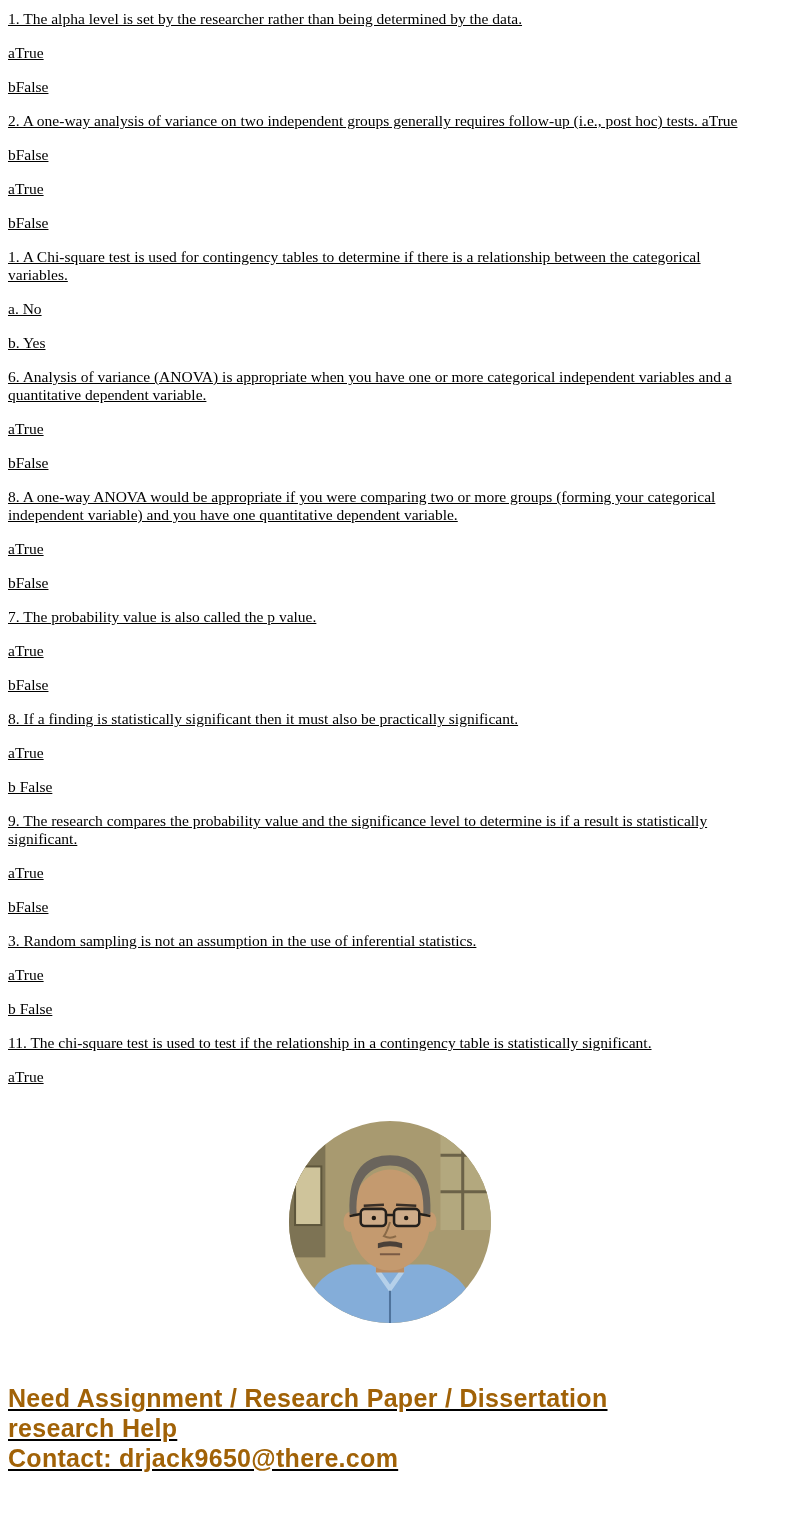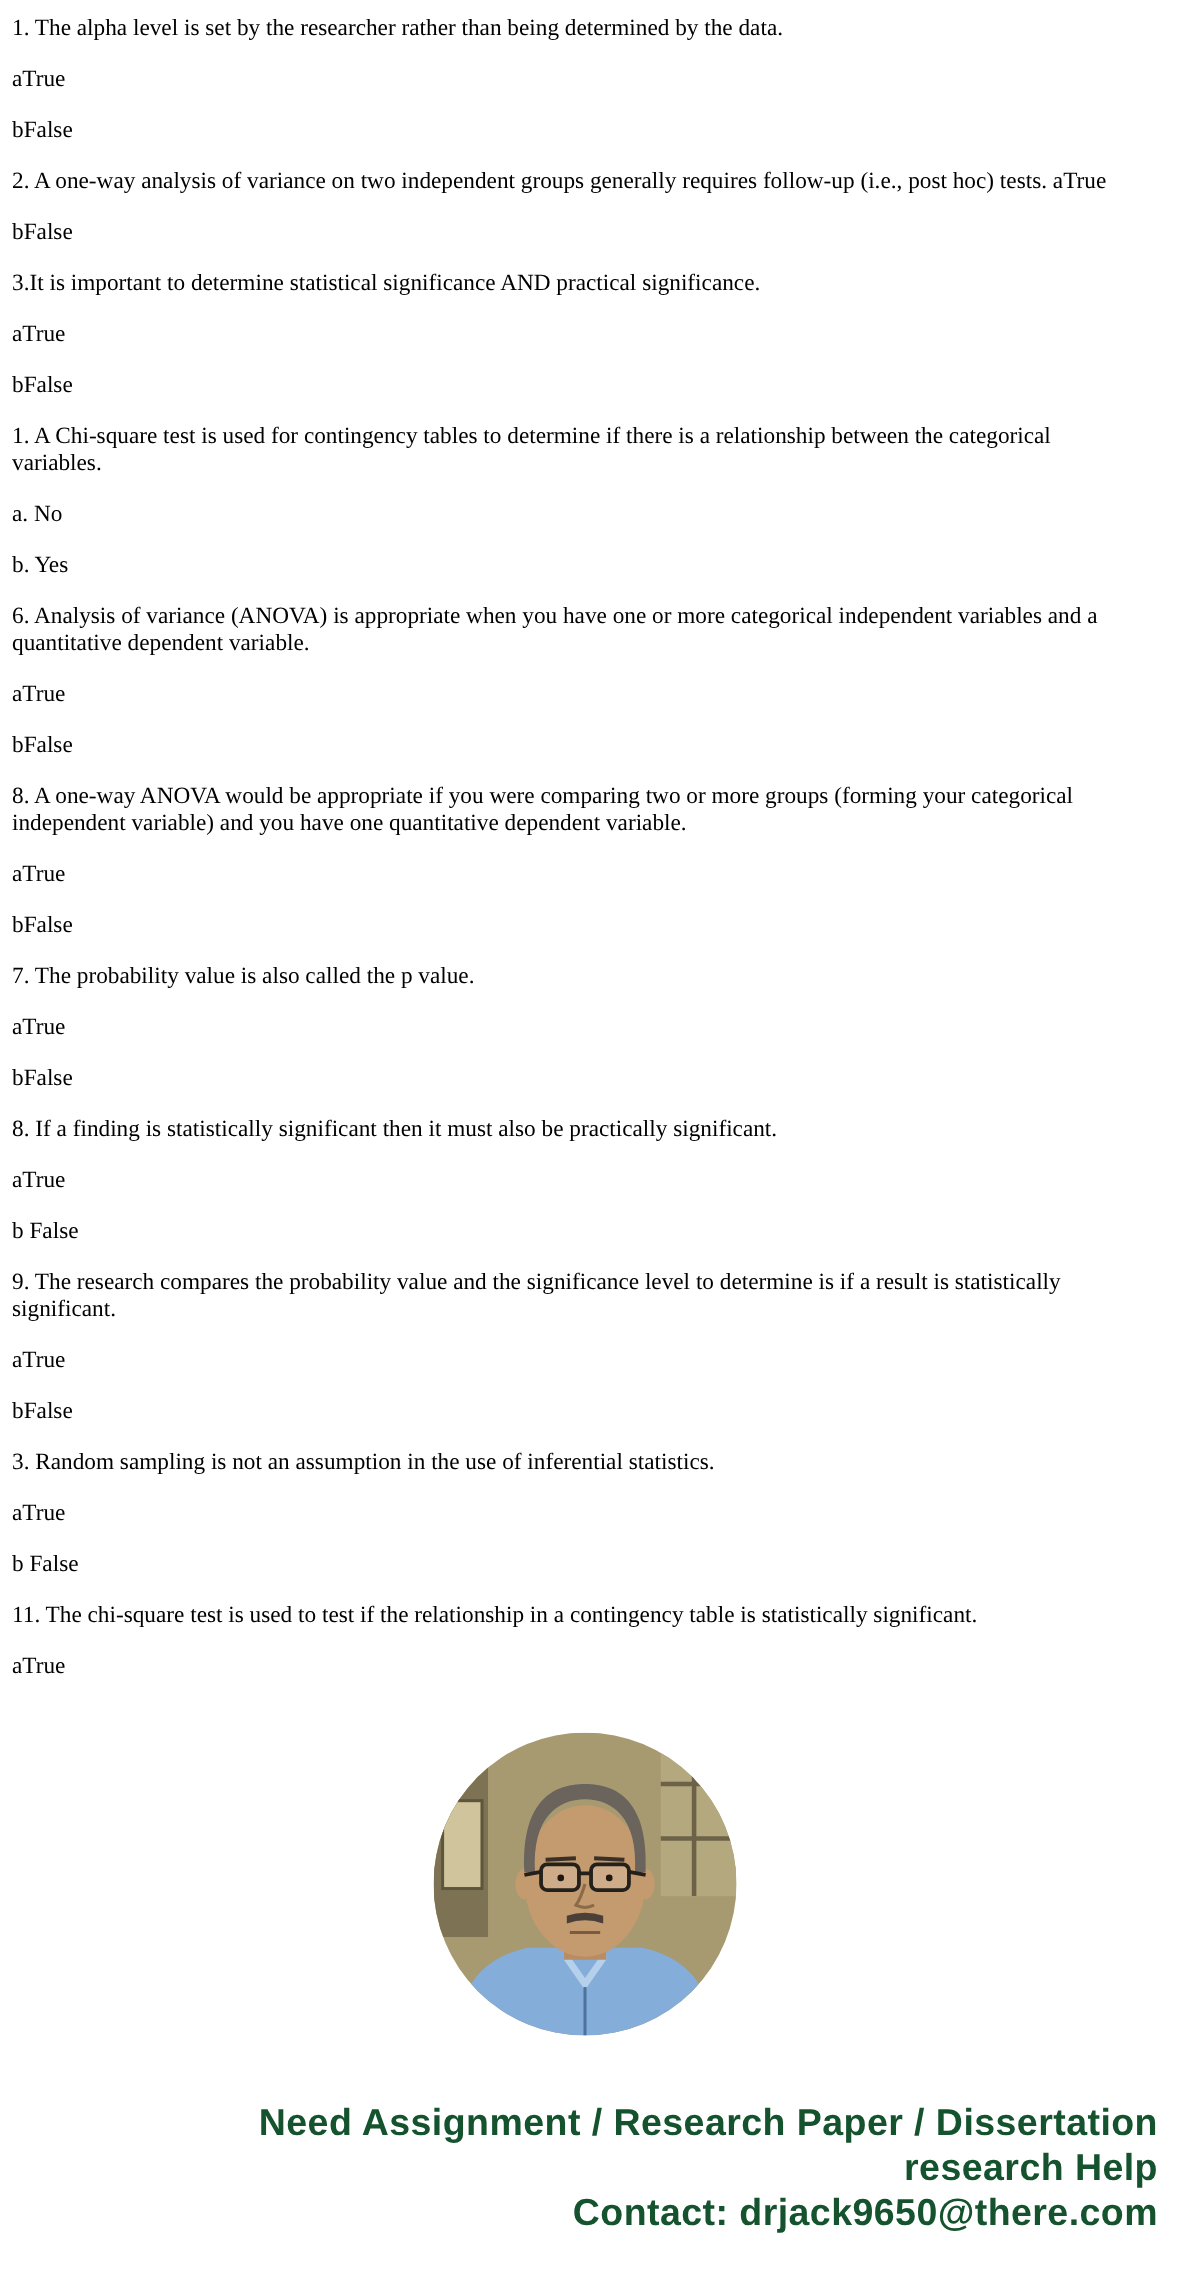--- a/index.html
+++ b/index.html
@@ -11,59 +11,59 @@
   body {
     width: 794px;
     height: 1523px;
     font-family: "Liberation Serif", serif;
     overflow: hidden;
   }
   .page {
     box-sizing: border-box;
     padding: 10px 8px 0 8px;
     width: 780px;
+    text-decoration: underline;
   }
   .line {
     margin: 0 0 16px 0;
     font-size: 15.5px;
     line-height: 18px;
     max-width: 756px;
     white-space: normal;
   }
   .avatar-wrap {
     margin-top: 35px;
     text-align: center;
   }
   .avatar-wrap svg {
     display: inline-block;
     vertical-align: top;
   }
   .footer {
-    margin-top: 43px;
-    text-align: right;
+    margin-top: 60px;
+    text-align: left;
     font-family: "Liberation Sans", sans-serif;
     font-weight: 700;
     font-size: 25px;
     line-height: 30px;
     letter-spacing: 0.3px;
-    color: #14532d;
+    color: #a16207;
   }
 </style>
 </head>
 <body>
 
 <div class="page">
 
   <div id="quiz">
       <p class="line question-text">1. The alpha level is set by the researcher rather than being determined by the data.</p>
       <p class="line answer-option">aTrue</p>
       <p class="line answer-option">bFalse</p>
       <p class="line question-text">2. A one-way analysis of variance on two independent groups generally requires follow-up (i.e., post hoc) tests. aTrue</p>
       <p class="line answer-option">bFalse</p>
-      <p class="line question-text">3.It is important to determine statistical significance AND practical significance.</p>
       <p class="line answer-option">aTrue</p>
       <p class="line answer-option">bFalse</p>
       <p class="line question-text">1. A Chi-square test is used for contingency tables to determine if there is a relationship between the categorical variables.</p>
       <p class="line answer-option">a. No</p>
       <p class="line answer-option">b. Yes</p>
       <p class="line question-text">6. Analysis of variance (ANOVA) is appropriate when you have one or more categorical independent variables and a quantitative dependent variable.</p>
       <p class="line answer-option">aTrue</p>
       <p class="line answer-option">bFalse</p>
       <p class="line question-text">8. A one-way ANOVA would be appropriate if you were comparing two or more groups (forming your categorical independent variable) and you have one quantitative dependent variable.</p>
       <p class="line answer-option">aTrue</p>

